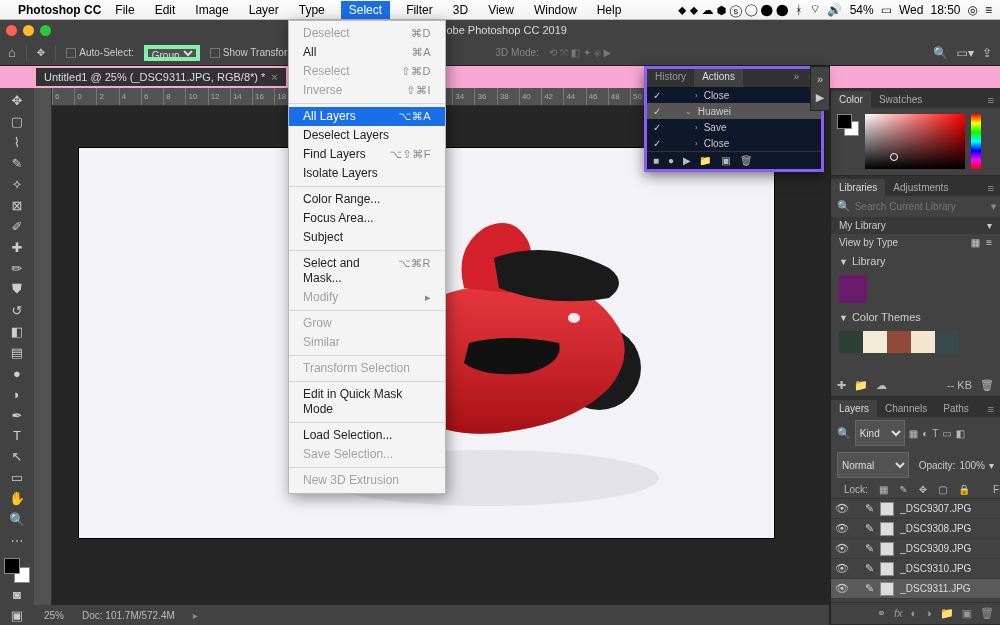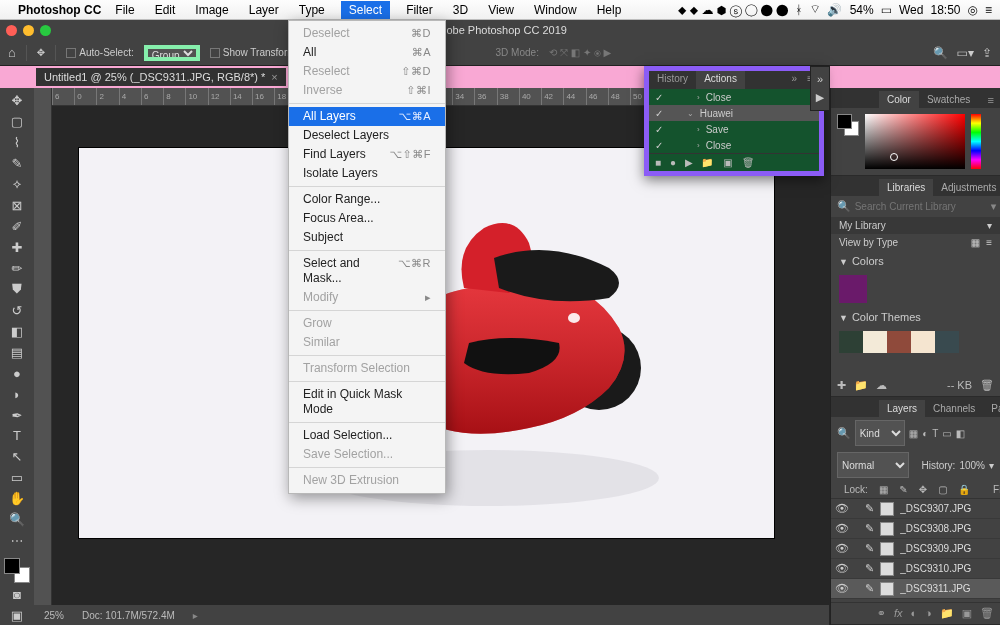--- a/index.html
+++ b/index.html
@@ -55,21 +55,21 @@
 .dropdown .mi.hl { background:#1a6fe8; color:#fff; }
 .dropdown .divider { height:1px; background:#d5d5d5; margin:3px 0; }
 .dropdown .sc { color:#888; font-size:11px; letter-spacing:0.5px;}
 .dropdown .mi.hl .sc { color:#e4ecff; }
 
 
 .right-col { width:170px; background:#424242; display:flex; flex-direction:column; border-left:1px solid #222;}
 .panel { border-bottom:1px solid #2a2a2a; }
 .panel .tabs { display:flex; background:#323232; height:20px; align-items:flex-end;}
 .panel .tabs .t { padding:3px 8px; font-size:10px; color:#aaa; background:#323232;}
-.panel .tabs .t.active { background:#424242; color:#ddd;margin-left:48px; }
+.panel .tabs .t.active { background:#424242; color:#ddd; }
 
 .color-picker { display:flex; gap:6px; align-items:flex-start; padding:6px;}
 .color-picker .mini-sw { position:relative; width:22px; height:22px; }
 .color-picker .mini-sw .f{position:absolute;width:15px;height:15px;background:#000;border:1px solid #888;top:0;left:0;}
 .color-picker .mini-sw .b{position:absolute;width:15px;height:15px;background:#fff;border:1px solid #888;bottom:0;right:0;}
 .color-picker .field { width:100px; height:55px; background:linear-gradient(to bottom, rgba(0,0,0,0) 0%, #000 100%), linear-gradient(to right, #fff 0%, #ff0000 100%); position:relative;}
 .color-picker .hue { width:10px; height:55px; background:linear-gradient(#ff0000,#ffff00,#00ff00,#00ffff,#0000ff,#ff00ff,#ff0000);}
 
 .lib-row { display:flex; justify-content:space-between; align-items:center; padding:3px 8px; background:#383838; font-size:10px;}
 .lib-swatch { width:28px; height:28px; background:#6a1a6a; margin:4px 8px;}
@@ -79,21 +79,21 @@
 .layers-list { }
 .layer-row { display:flex; align-items:center; height:20px; padding:0 4px; gap:6px; border-bottom:1px solid #393939;}
 .layer-row.selected { background:#5a5a5a; }
 .layer-row .eye { width:12px; font-size:11px; color:#ccc;}
 .layer-row .thumb { width:14px;height:14px;background:#ddd;border:1px solid #888;}
 .layer-row .name { font-size:10px; color:#ddd;}
 
 .mini-icons { display:flex; gap:8px; padding:4px 6px; color:#bbb; font-size:11px; justify-content:flex-start;}
 
 
-.float-panel { position:absolute; top:66px; left:644px; width:180px; background:#14532d; border:5px solid #8b5cf6; box-shadow:0 4px 12px rgba(0,0,0,0.5); z-index:50; font-size:10px;}
+.float-panel { position:absolute; top:66px; left:644px; width:180px; background:#0f172a; border:3px solid #8b5cf6; box-shadow:0 4px 12px rgba(0,0,0,0.5); z-index:50; font-size:10px;}
 .float-panel .tabs { display:flex; background:#323232; height:18px;}
 .float-panel .tabs .t{padding:2px 8px;color:#999;} .float-panel .tabs .t.active{background:#424242;color:#ddd;}
 .float-panel .row { display:flex; align-items:center; height:16px; padding:0 6px; gap:6px;}
 .float-panel .row.sel { background:#555; }
 .float-panel .chk{color:#ccc;font-size:10px;width:10px;}
 .float-panel .caret{color:#aaa;font-size:8px;}
 .float-panel .btm { display:flex; gap:9px; padding:3px 6px; border-top:1px solid #333; color:#bbb; font-size:10px;}
 .float-strip { position:absolute; top:66px; left:810px; width:20px; background:#424242; border:1px solid #222; z-index:50; display:flex; flex-direction:column; align-items:center; gap:6px; padding:6px 0; color:#ccc;}
 
 select.blend { background:#525252;color:#ddd;border:1px solid #666;font-size:10px;height:26px; width:72px;}
@@ -308,21 +308,21 @@
           <span style="color:#888">▾</span>
         </div>
         <div class="lib-row">
             <span>My Library</span>
             <span>▾</span>
           </div>
         <div class="lib-row" style="background:#424242">
           <span>View by Type</span>
           <span><span style="margin-right:6px">▦</span><span>≡</span></span>
         </div>
-        <div style="padding:4px 8px"><span class="disclosure">▼</span><span>Colors</span></div>
+        <div style="padding:4px 8px"><span class="disclosure">▼</span><span>Library</span></div>
         <div class="lib-swatch"></div>
         <div style="padding:4px 8px"><span class="disclosure">▼</span><span>Color Themes</span></div>
         <div class="theme-row" id="theme-row">
             <span style="background: rgb(45, 64, 53);"></span>
             <span style="background: rgb(243, 234, 216);"></span>
             <span style="background: rgb(143, 74, 59);"></span>
             <span style="background: rgb(245, 229, 208);"></span>
             <span style="background: rgb(57, 74, 79);"></span>
           </div>
         <div style="height:18px"></div>
@@ -349,21 +349,21 @@
           <select class="blend" style="width:50px"><option>Kind</option></select>
           <span class="ic">▦</span>
           <span class="ic">◐</span>
           <span class="ic">T</span>
           <span class="ic">▭</span>
           <span class="ic">◧</span>
         </div>
         <div class="opacity-row">
           <select class="blend"><option>Normal</option></select>
           <span style="flex:1"></span>
-          <span>History:</span>
+          <span>Opacity:</span>
           <span>100%</span>
             <span>▾</span>
         </div>
         <div class="lock-row">
           <span>Lock:</span>
           <span>▦</span>
           <span>✎</span>
           <span>✥</span>
           <span>▢</span>
           <span>🔒</span>

